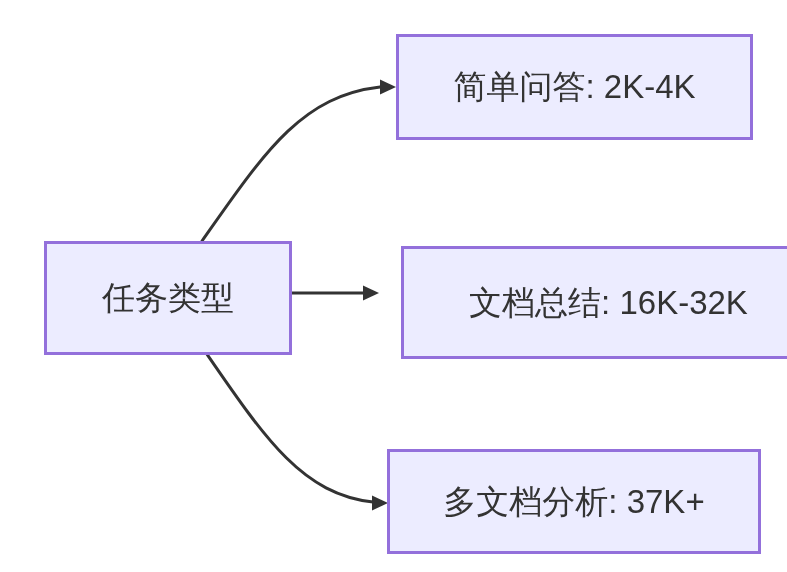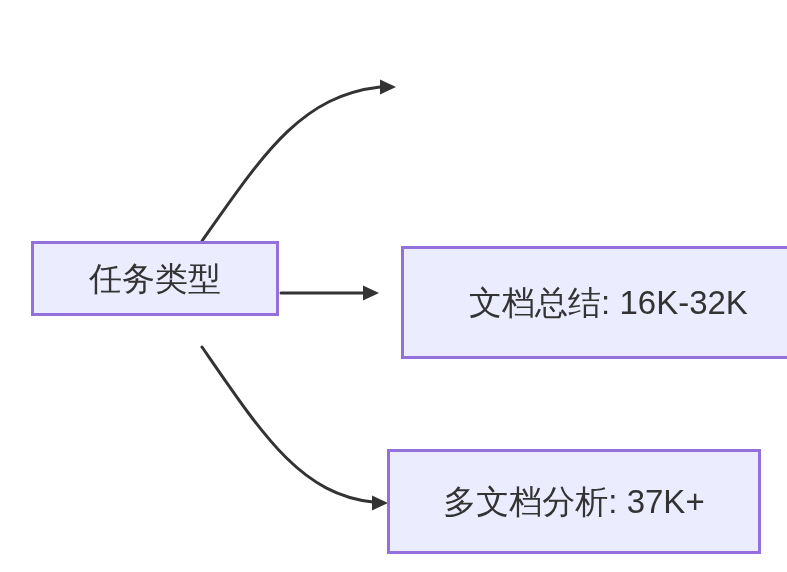--- a/index.html
+++ b/index.html
@@ -61,24 +61,27 @@
     <path class="edge-path" d="M 202,241 C 264,153 301,96 380,87"></path>
     <polygon class="arrow-head" points="396,87 380,79.5 380,94.5"></polygon>
 
     <path class="edge-path" d="M 281,293 L 364,293"></path>
     <polygon class="arrow-head" points="379,293 363,285.5 363,300.5"></polygon>
 
     <path class="edge-path" d="M 202,347 C 264,437 301,494 373,502"></path>
     <polygon class="arrow-head" points="388,503 372,495.5 372,510.5"></polygon>
   </svg>
 
-  <div class="node" style="left:31px; top:241px; width:248px; height:75px;">
+  <div class="node" style="left:44px; top:241px; width:248px; height:114px;">
     <span class="node-label">任务类型</span>
   </div>
 
+  <div class="node" style="left:396px; top:34px; width:357px; height:106px;">
+    <span class="node-label">简单问答: 2K-4K</span>
+  </div>
 
   <div class="node" style="left:401px; top:240px; width:415px; height:113px;margin-top:6px;">
     <span class="node-label">文档总结: 16K-32K</span>
   </div>
 
   <div class="node" style="left:387px; top:449px; width:374px; height:105px;">
     <span class="node-label">多文档分析: 37K+</span>
   </div>
 
 </div>

